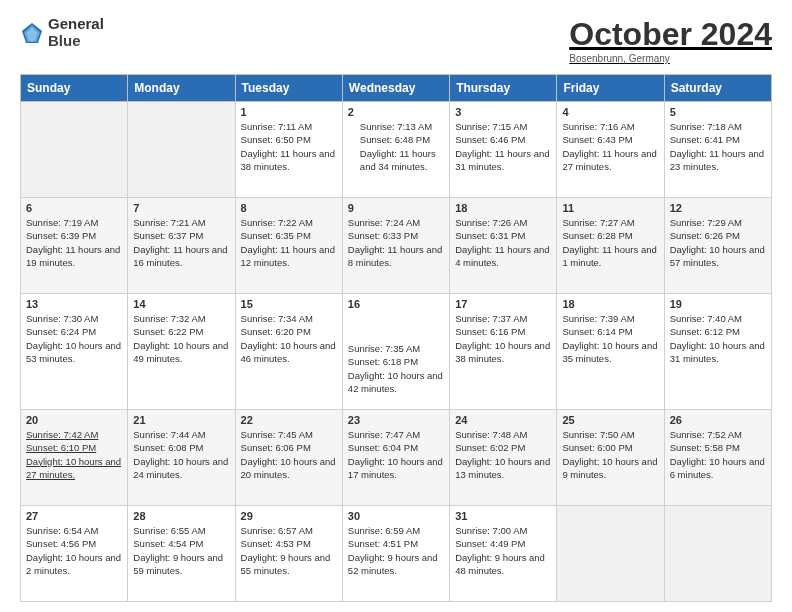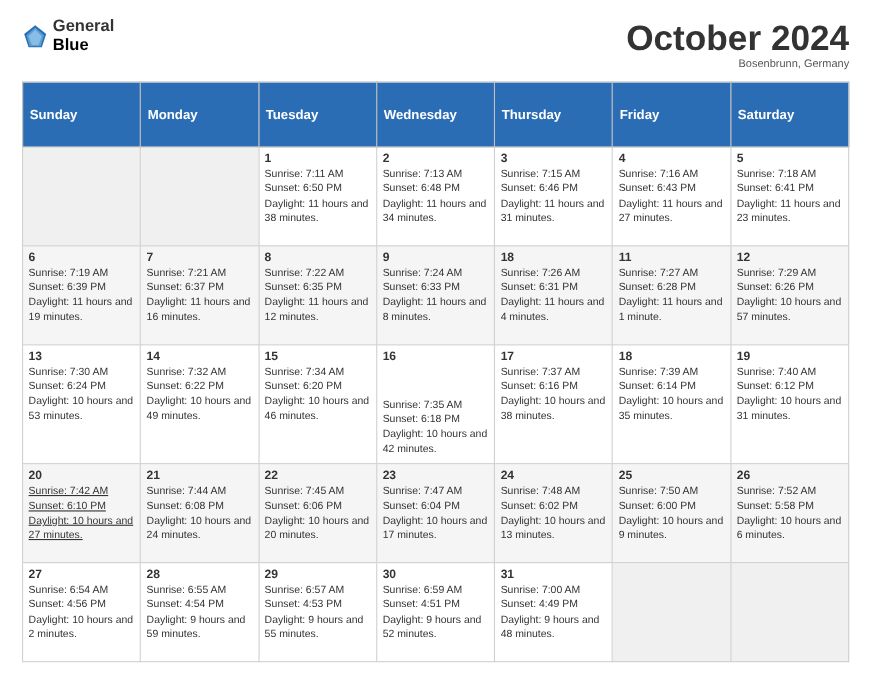--- a/index.html
+++ b/index.html
@@ -34,28 +34,28 @@
       line-height: 1.1;
     }
     .logo-general {
       font-size: 15px;
       font-weight: bold;
       color: #333;
     }
     .logo-blue {
       font-size: 15px;
       font-weight: bold;
-      color: #000000;
+      color: #404040;
     }
     .logo-icon {
       width: 24px;
       height: 24px;
     }
     .title-block {
-      text-align: right;
+      text-decoration: underline;
     }
     .month-title {
       font-size: 32px;
       font-weight: bold;
       color: #333;
     }
     .location {
       font-size: 10px;
       color: #555;
     }
@@ -64,21 +64,21 @@
       border-collapse: collapse;
       width: 100%;
       table-layout: fixed;
     }
     .calendar thead tr th {
       background: #2a6db5;
       color: #fff;
       font-size: 12px;
       font-weight: bold;
       text-align: left;
-      padding: 22px 6px;
+      padding: 6px 6px;
       border: 1px solid #c0c0c0;
     }
     .calendar tbody tr td {
       vertical-align: top;
       border: 1px solid #d0d0d0;
       padding: 4px 5px;
       font-size: 10px;
       color: #333;
       height: 88px;
     }
@@ -144,21 +144,21 @@
           <td class="empty-cell"></td>
           <td class="empty-cell"></td>
           <td>
             <span class="day-num">1</span>
             <div class="cell-text" style="white-space: pre-line;">Sunrise: 7:11 AM
 Sunset: 6:50 PM
 Daylight: 11 hours and 38 minutes.</div>
           </td>
           <td>
             <span class="day-num">2</span>
-            <div class="cell-text" style="white-space: pre-line;">Sunrise: 7:13 AM
+            <div class="cell-text" style="white-space: pre-line; margin-left: 12px;">Sunrise: 7:13 AM
 Sunset: 6:48 PM
 Daylight: 11 hours and 34 minutes.</div>
           </td>
           <td>
             <span class="day-num">3</span>
             <div class="cell-text" style="white-space: pre-line;">Sunrise: 7:15 AM
 Sunset: 6:46 PM
 Daylight: 11 hours and 31 minutes.</div>
           </td>
           <td>

